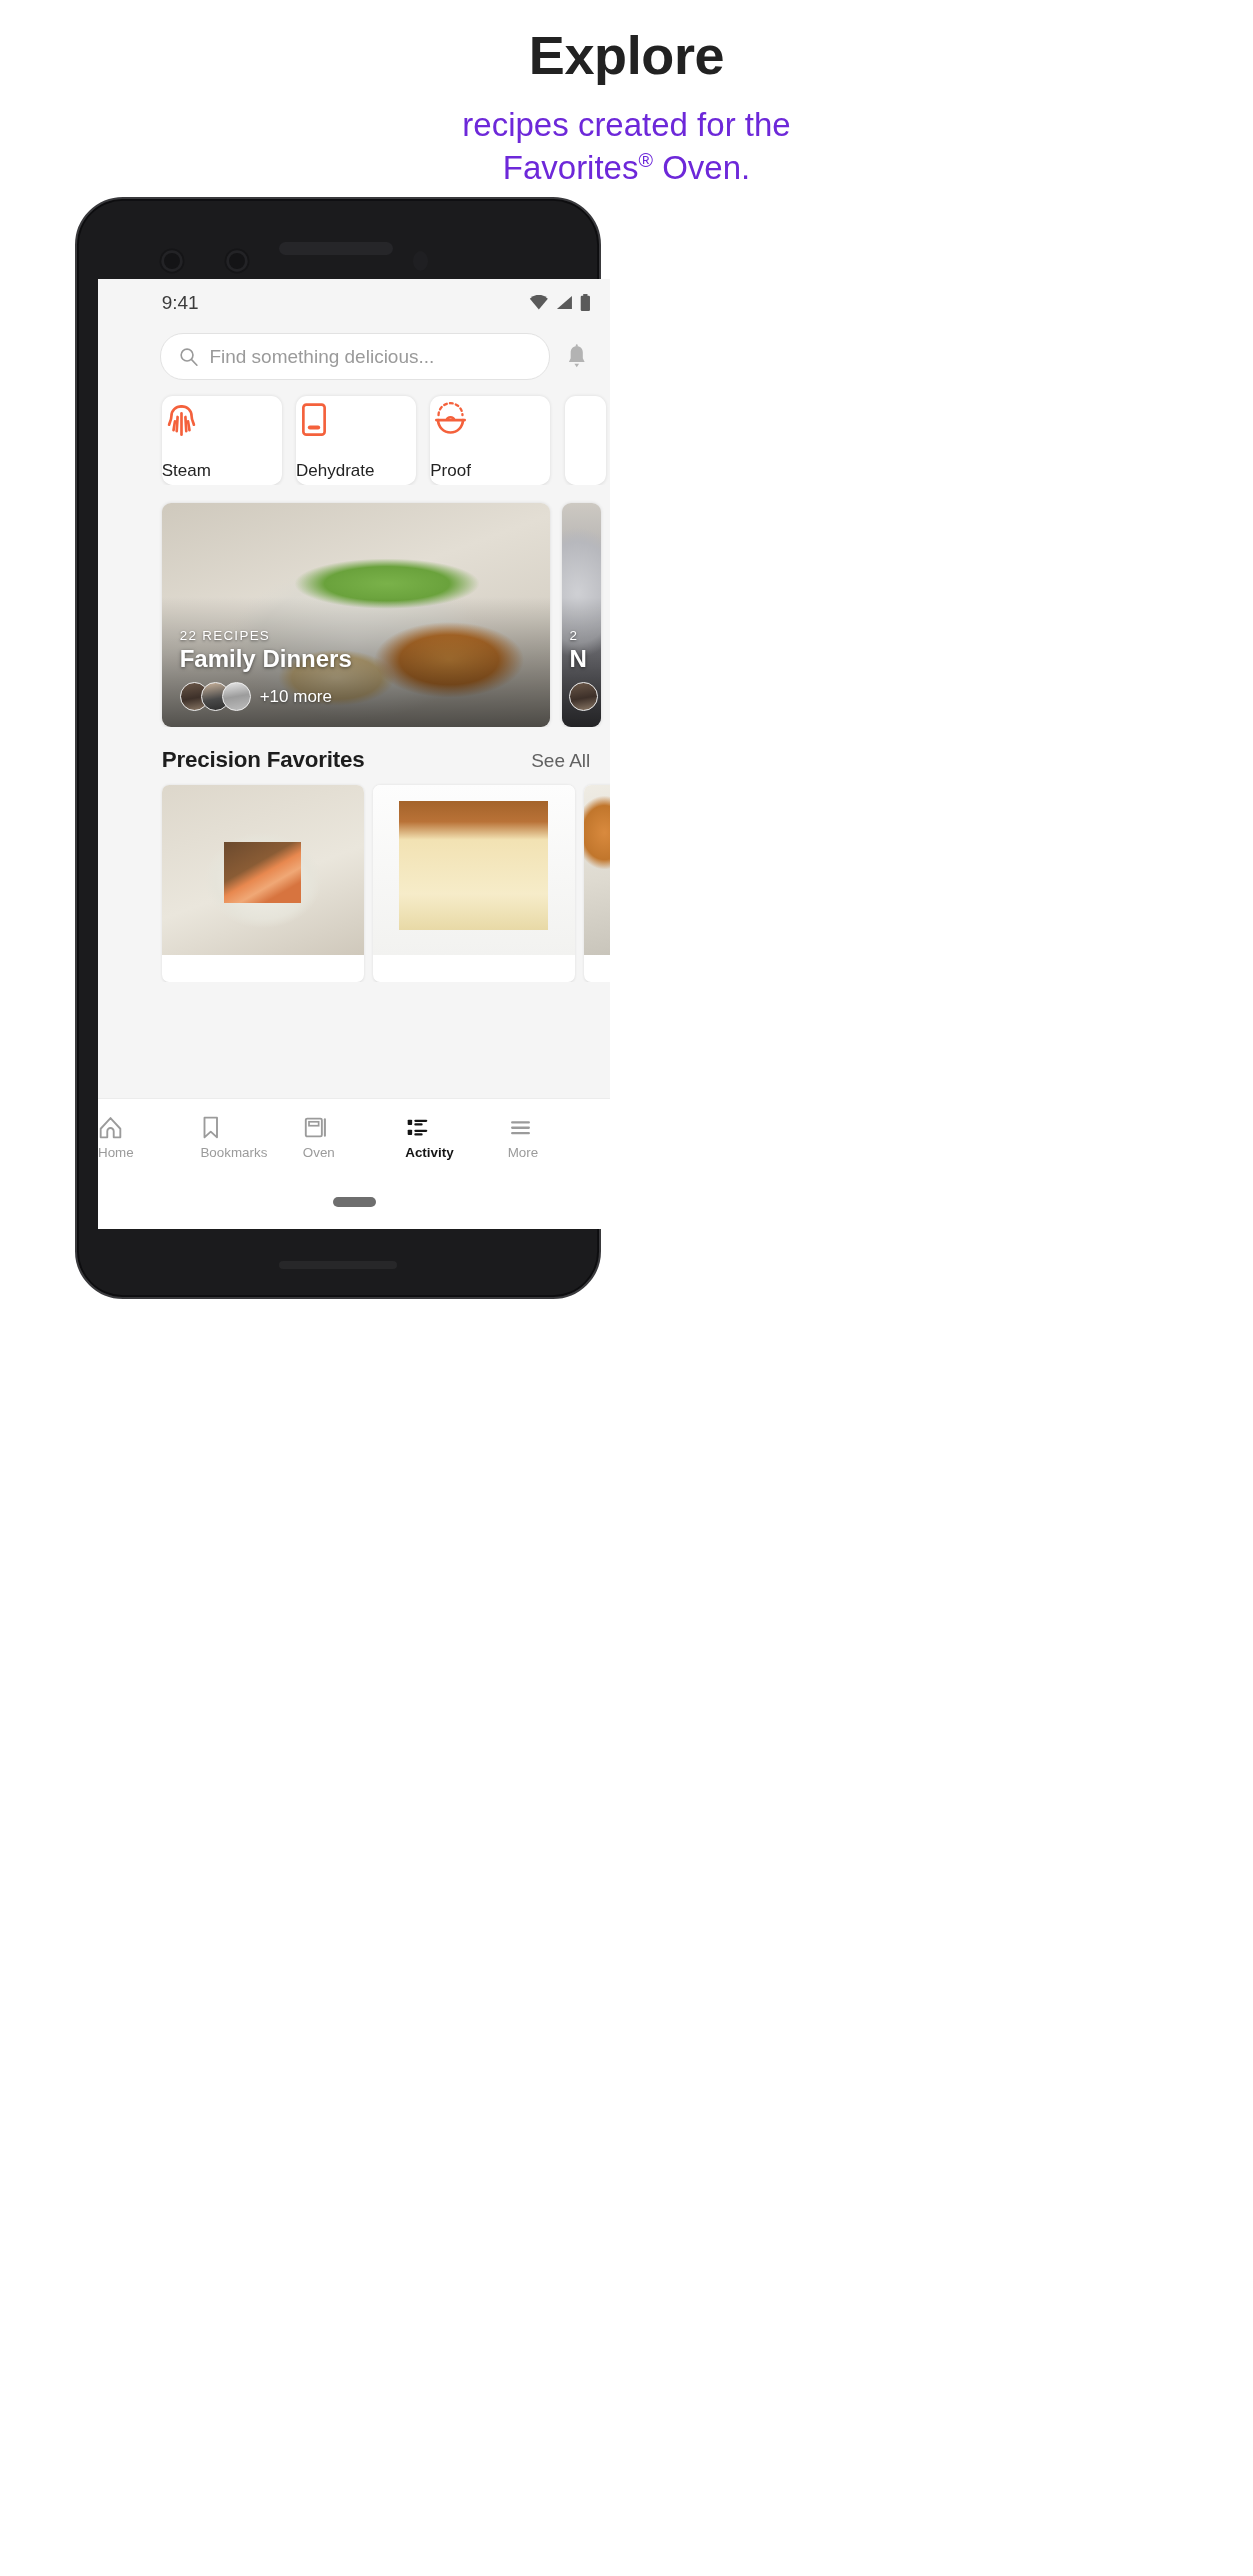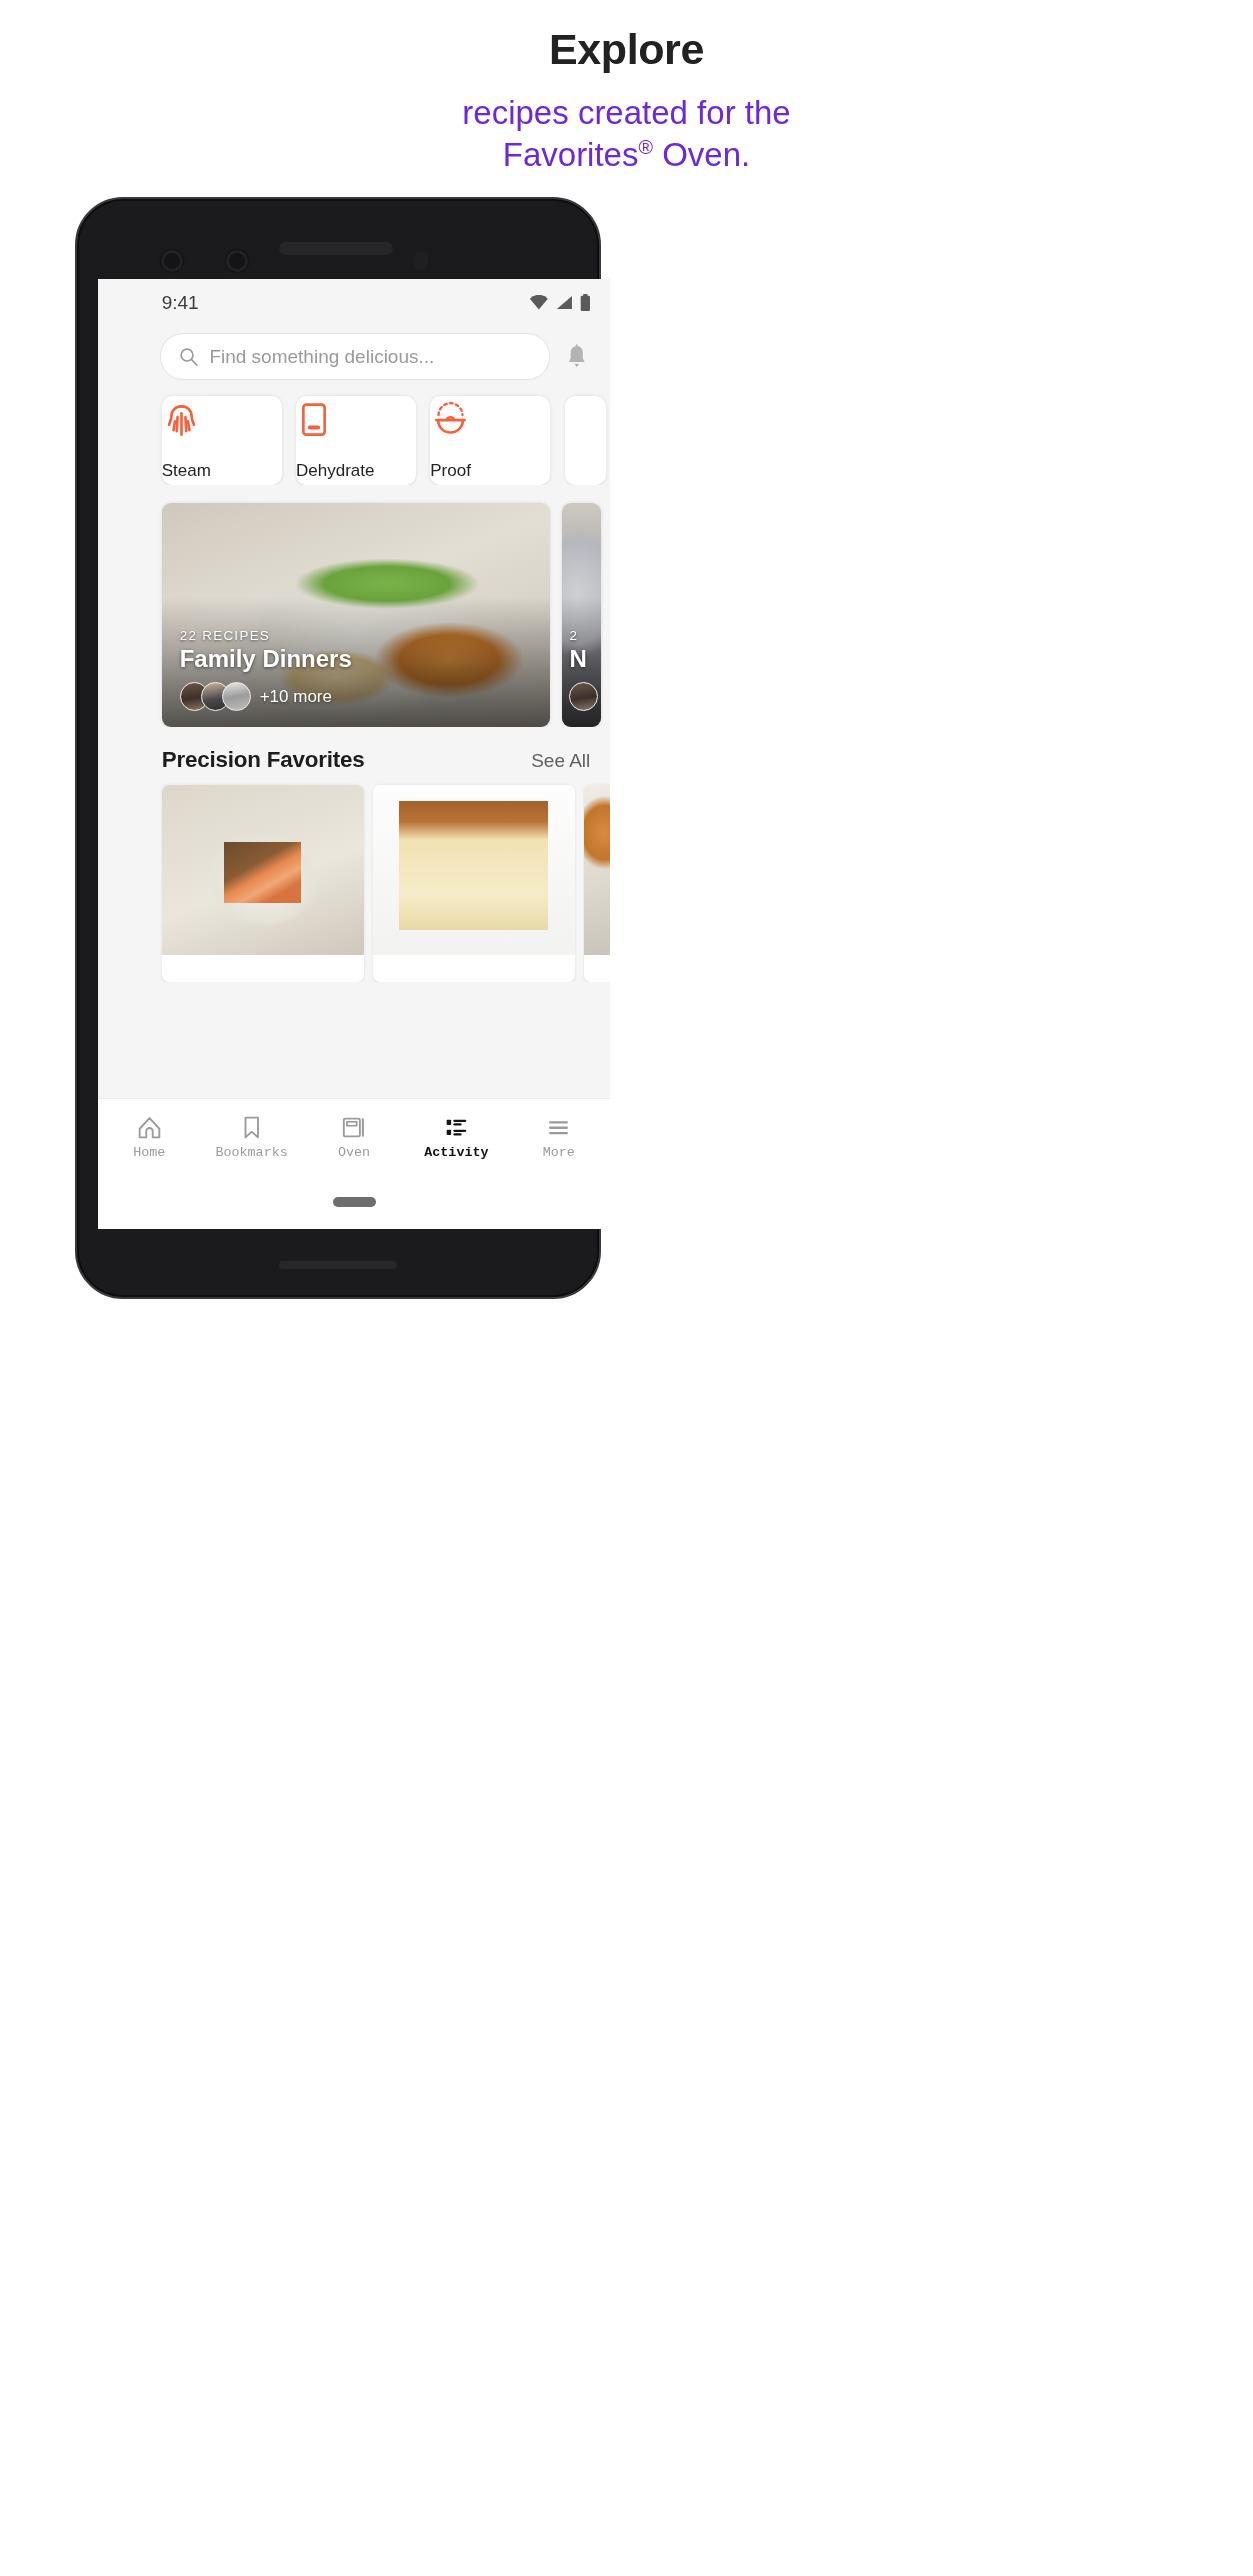--- a/index.html
+++ b/index.html
@@ -6,21 +6,21 @@
   html, body {
     width: 1253px; height: 2576px;
     background: #ffffff;
     font-family: "Liberation Sans", "DejaVu Sans", sans-serif;
     overflow: hidden;
   }
 
   
   .promo-header { width: 1253px; padding-top: 25px; text-align: center; }
   .promo-title {
-    font-size: 43px; font-weight: 700; color: #222222;
+    font-size: 54px; font-weight: 700; color: #222222;
     letter-spacing: -0.4px; line-height: 1.12;
   }
   .promo-subtitle {
     font-size: 33px; font-weight: 400; color: #6d28d9;
     line-height: 1.28; margin-top: 19px;
   }
   .promo-subtitle .reg { font-size: 19.7px; vertical-align: super; }
 
   
   .phone-wrap {
@@ -163,21 +163,21 @@
   .tile-photo { position: absolute; left:0; right:0; top:0; height: 170px; }
 
   
   .bottom-nav {
     position: absolute; left: 0; right: 0; bottom: 54px; height: 77px;
     background: #ffffff; border-top: 0.9px solid #ececec;
     display: flex; align-items: center;
   }
   .nav-item {
     flex: 1; display: flex; flex-direction: column;
-    align-items: center; justify-content: center; gap: 5px; font-family: Liberation Mono, monospace;
+    justify-content: center; gap: 5px;
   }
   .nav-label { font-size: 13.4px; color: #9b9b9b; }
   .nav-item.active .nav-label { color: #141414; font-weight: 700; }
   .gesture-area {
     position: absolute; left:0; right:0; bottom: 0; height: 54px;
     background: #ffffff; display: flex; align-items: center; justify-content: center;
   }
   .gesture-pill { width: 43px; height: 10.7px; border-radius: 5.4px; background: #6e6e6e; }
 
   

